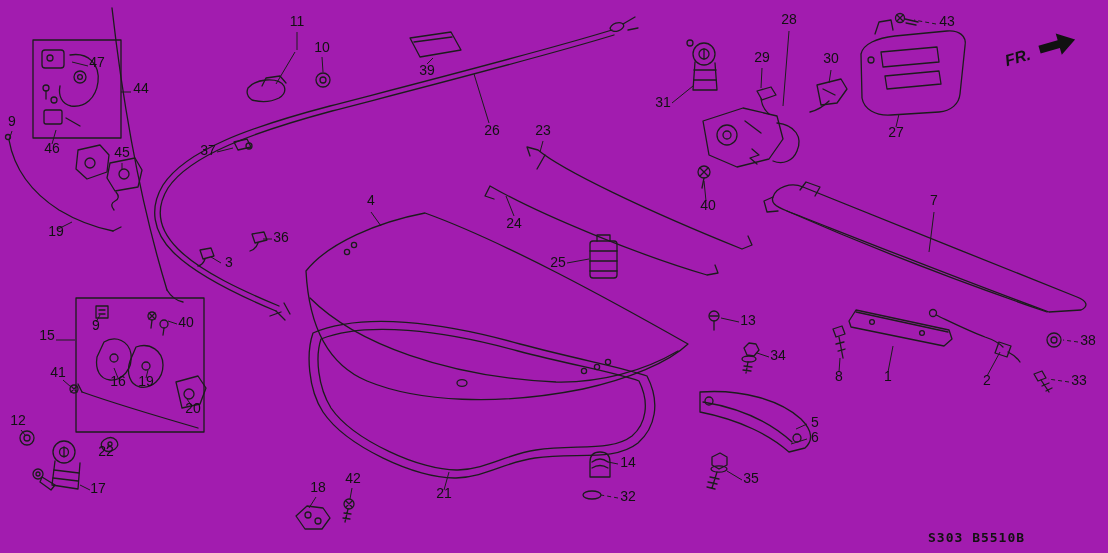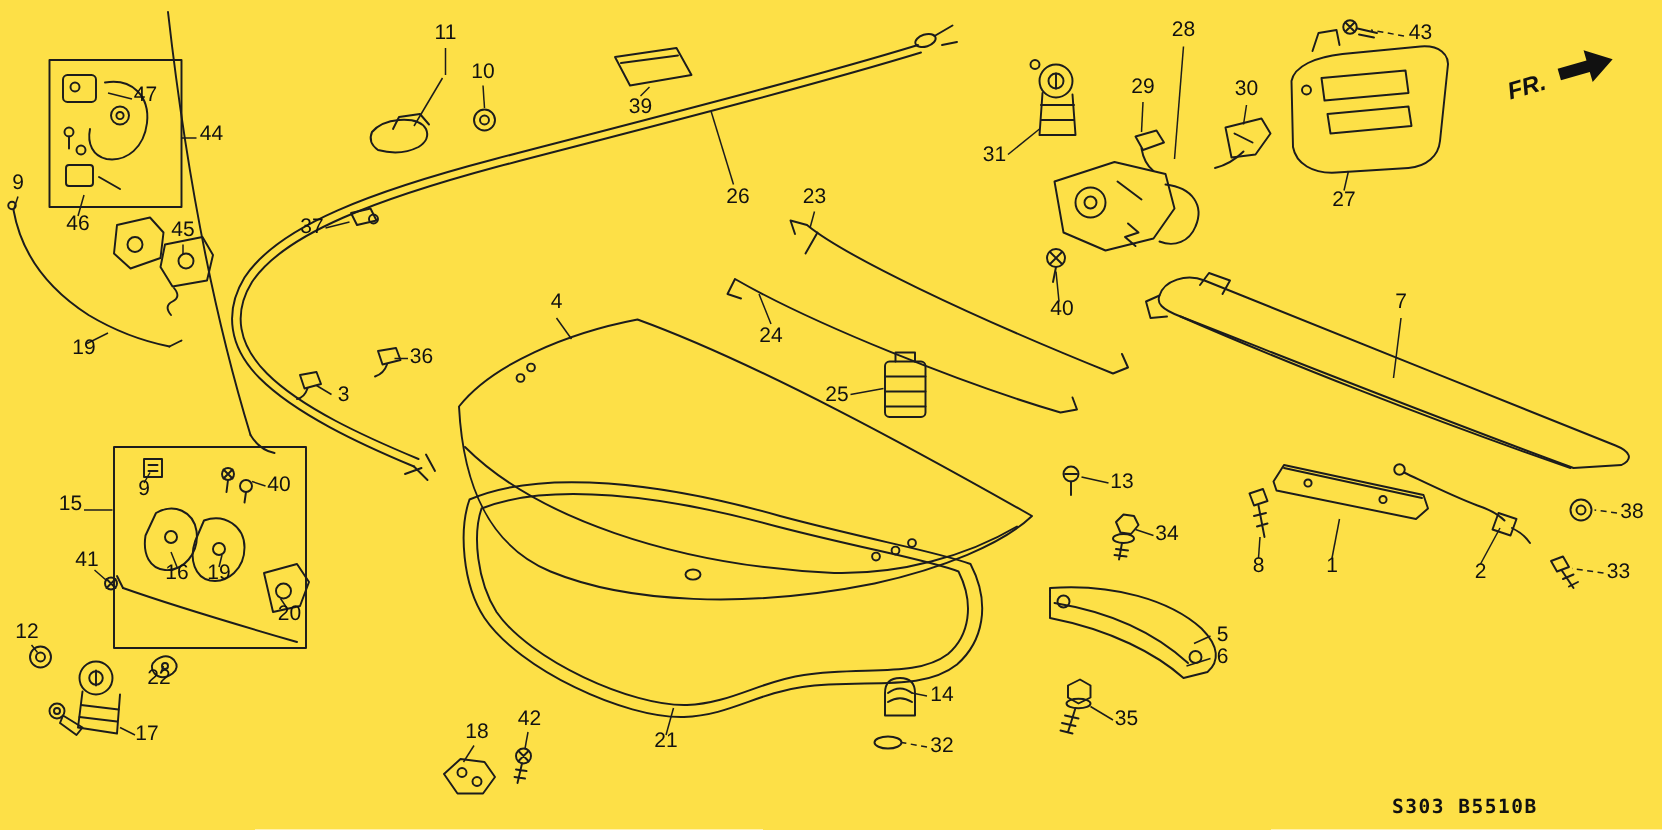--- a/index.html
+++ b/index.html
@@ -9,21 +9,21 @@
     width: 1108px;
     height: 553px;
     background: #ffffff;
     overflow: hidden;
     font-family: "Liberation Sans", sans-serif;
   }
   .stage {
     position: relative;
     width: 1108px;
     height: 553px;
-    background: #fde047;
+    background: #a21caf;
   }
   svg { display: block; }
   .art path, .art line, .art circle, .art ellipse, .art rect {
     fill: none;
     stroke: #1c1c1c;
     stroke-width: 1.3;
     stroke-linecap: round;
     stroke-linejoin: round;
   }
   .leaders line {

